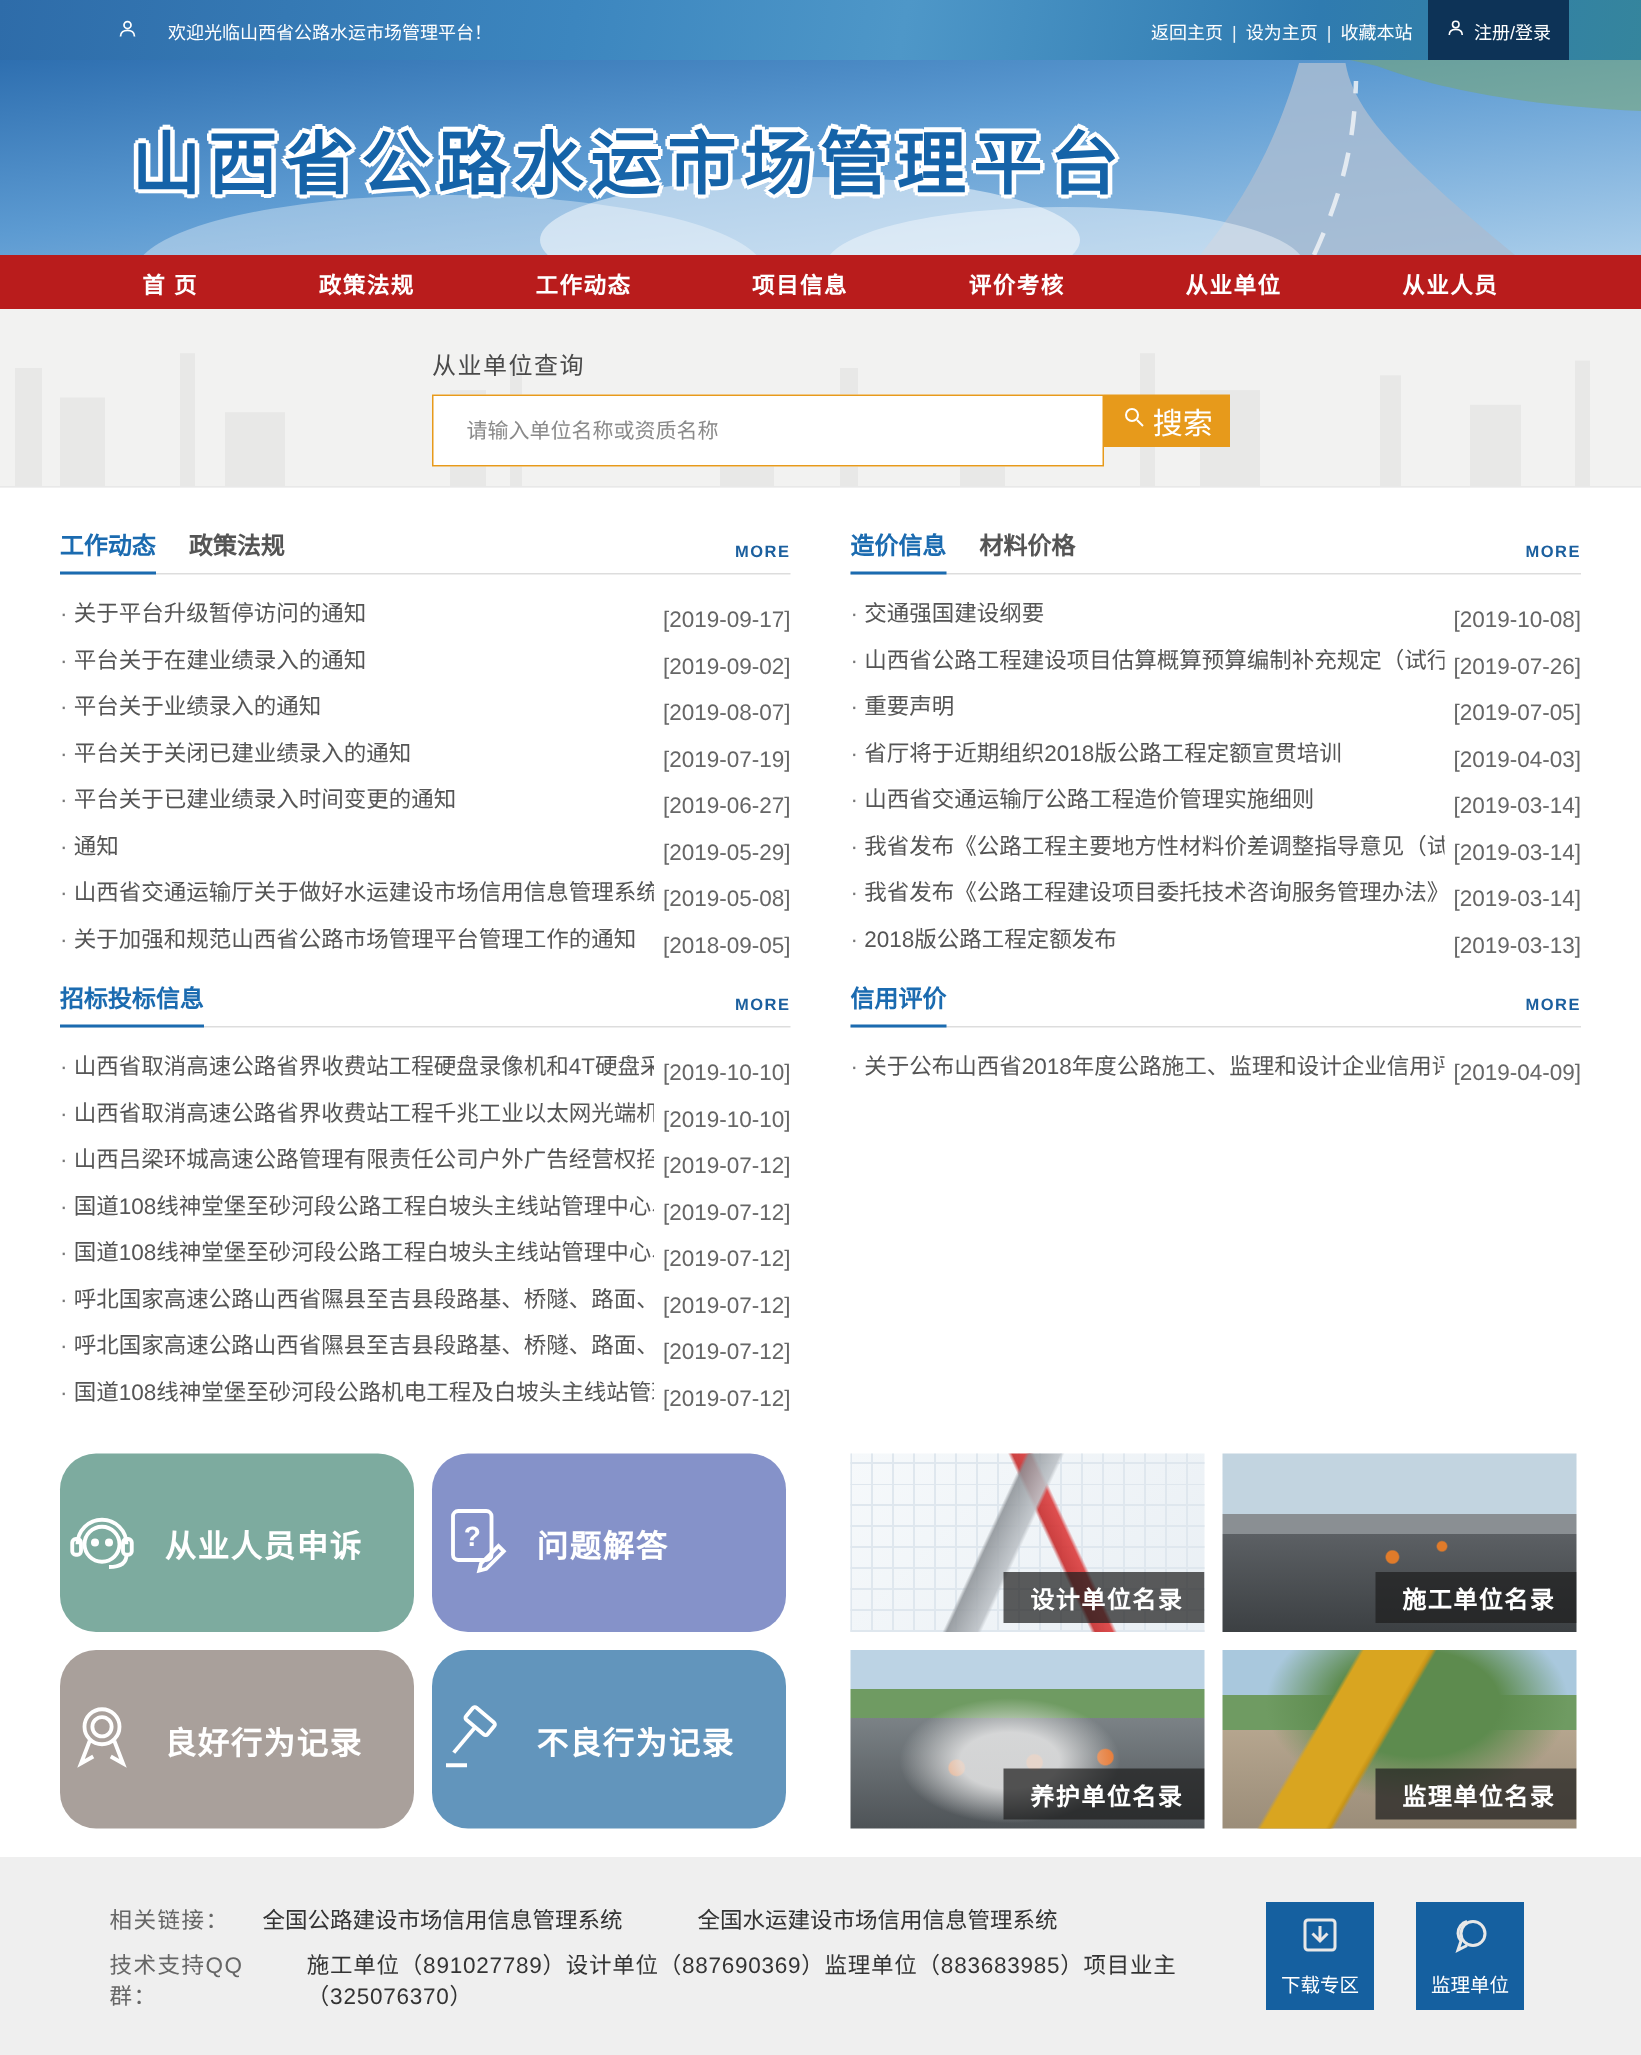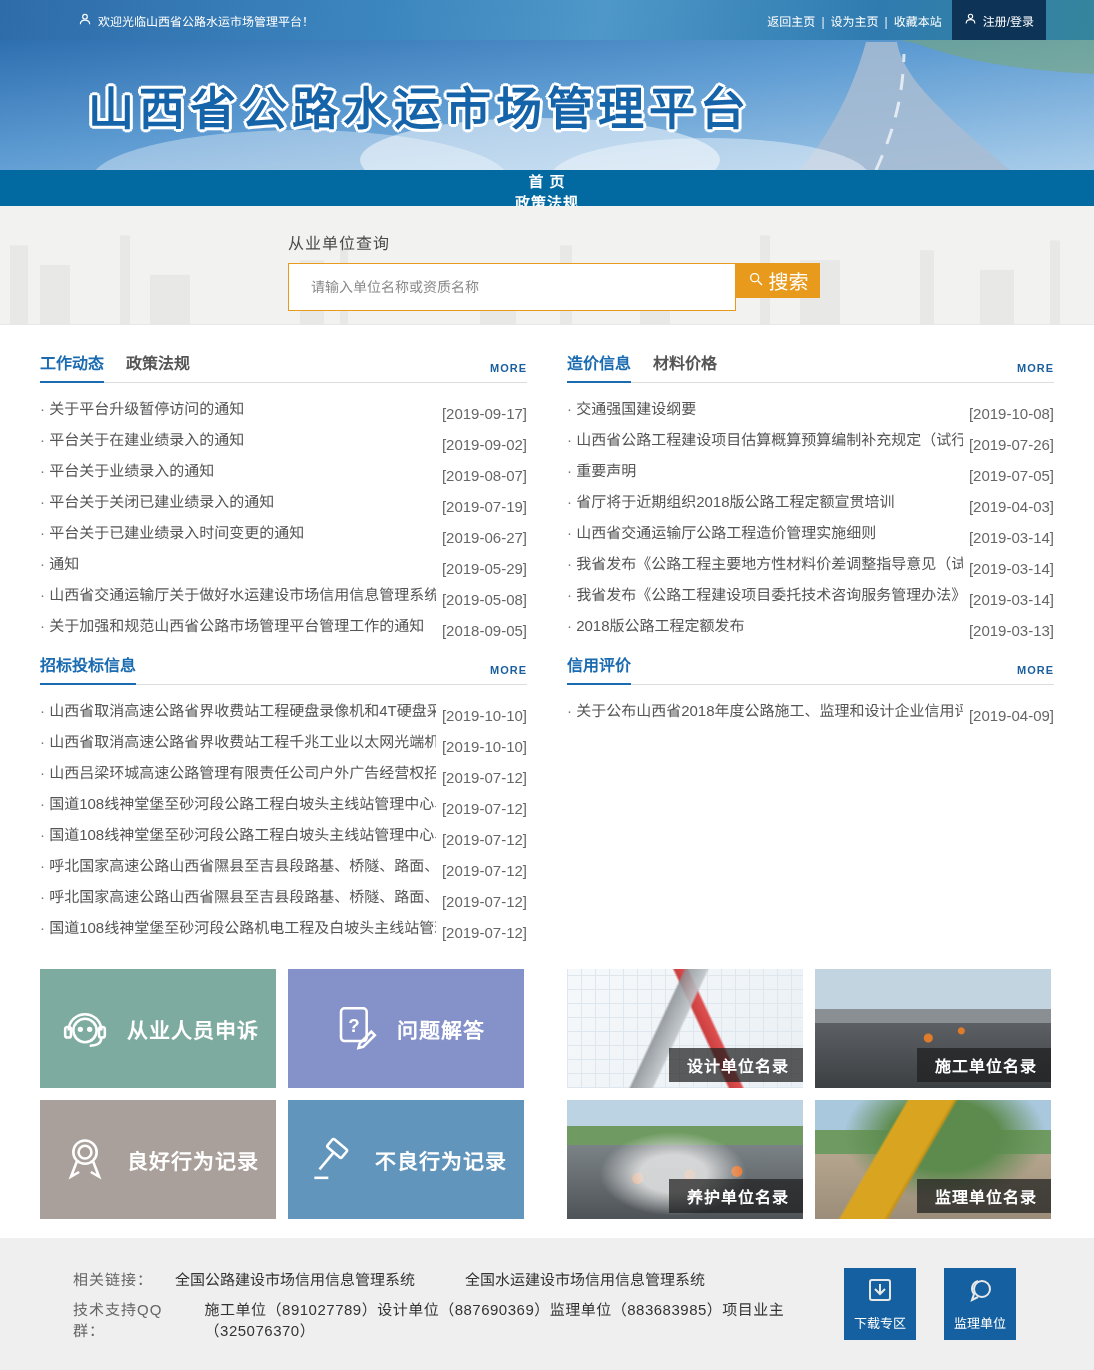--- a/index.html
+++ b/index.html
@@ -7,21 +7,21 @@
   body {
     font-family:"Liberation Sans","DejaVu Sans",sans-serif;
     background:#ffffff; color:#333; position:relative; min-height:1370px;
   }
   
   .topbar {
     height:40px; display:flex; align-items:center; justify-content:space-between;
     padding:0 48px 0 78px; color:#fff; font-size:12px;
     background:linear-gradient(100deg,#2e6ca9 0%,#3c86bf 35%,#4e97c8 55%,#2f7bb0 80%,#35859d 100%);
   }
-  .topbar-left { display:flex; align-items:center; gap:6px; }
+  .topbar-left { display:flex; align-items:center; gap:20px; }
   .topbar-right { display:flex; align-items:center; gap:10px; }
   .topbar-links { display:flex; align-items:center; list-style:none; gap:6px; }
   .topbar-links li { cursor:pointer; }
   .topbar-links li:not(:last-child)::after { content:"|"; margin-left:6px; opacity:.9; }
   .auth-btn {
     display:flex; align-items:center; gap:6px; background:#0d3357; border:none;
     color:#fff; font-size:12px; padding:0 12px; height:40px; cursor:pointer;
     font-family:inherit;
   }
   .icon-svg { display:inline-block; vertical-align:middle; }
@@ -71,21 +71,21 @@
   .news-row { display:flex; justify-content:space-between; align-items:center;
               height:31px; font-size:15px; }
   .news-title { color:#555; cursor:pointer; white-space:nowrap; overflow:hidden; flex:1; }
   .news-title::before { content:"· "; color:#777; }
   .news-date { color:#666; white-space:nowrap; margin-left:6px;margin-top:11px; }
   .sec-gap { margin-top:13px; }
   
   .promo-area { display:flex; justify-content:space-between; margin-top:27px; }
   .promo-grid { width:487px; display:flex; flex-wrap:wrap; gap:12px; }
   .promo-card { width:236px; height:119px; display:flex; align-items:center;
-                justify-content:center; gap:14px; cursor:pointer; color:#fff; }
+                gap:14px; cursor:pointer; color:#fff;border-radius:24px; }
   .promo-label { font-size:21px; font-weight:bold; letter-spacing:1px; }
   .photo-card { width:236px; height:119px; position:relative; cursor:pointer; overflow:hidden; }
   .photo-caption {
     position:absolute; right:0; bottom:6px; background:rgba(30,30,30,.72);
     color:#fff; font-size:16px; font-weight:bold; padding:5px 14px 5px 18px;
     letter-spacing:1px;
   }
   .photo-design {
     background:
       linear-gradient(115deg, rgba(150,150,155,0) 40%, rgba(140,145,150,.85) 41%, rgba(190,195,200,.9) 48%, rgba(150,150,155,0) 49%),
@@ -175,21 +175,21 @@
     <path d="M900,0 L1094,0 L1094,34 C1010,30 955,18 918,4 Z" fill="#7aa86a" opacity="0.5"></path>
     <path d="M800,130 L1010,130 C955,85 925,55 912,36 C904,24 899,14 897,2 L866,2 C856,38 838,84 800,130 Z" fill="#a8bcd2" opacity="0.85"></path>
     <path d="M876,130 C898,82 903,48 904,14" stroke="#eef2f6" stroke-width="3" fill="none" stroke-dasharray="16 12" opacity="0.85"></path>
     <ellipse cx="300" cy="142" rx="210" ry="52" fill="#ffffff" opacity="0.35"></ellipse>
     <ellipse cx="540" cy="120" rx="180" ry="42" fill="#ffffff" opacity="0.5"></ellipse>
     <ellipse cx="710" cy="138" rx="160" ry="40" fill="#ffffff" opacity="0.4"></ellipse>
   </svg>
   <div class="banner-title">山西省公路水运市场管理平台</div>
 </div>
 
-<div class="nav" style="background-color: #0369a1; flex-direction: column;">
+<div class="nav" style="background-color: #b91c1c;">
 
     <div class="nav-item">首  页</div>
 
     <div class="nav-item">政策法规</div>
 
     <div class="nav-item">工作动态</div>
 
     <div class="nav-item">项目信息</div>
 
     <div class="nav-item">评价考核</div>

